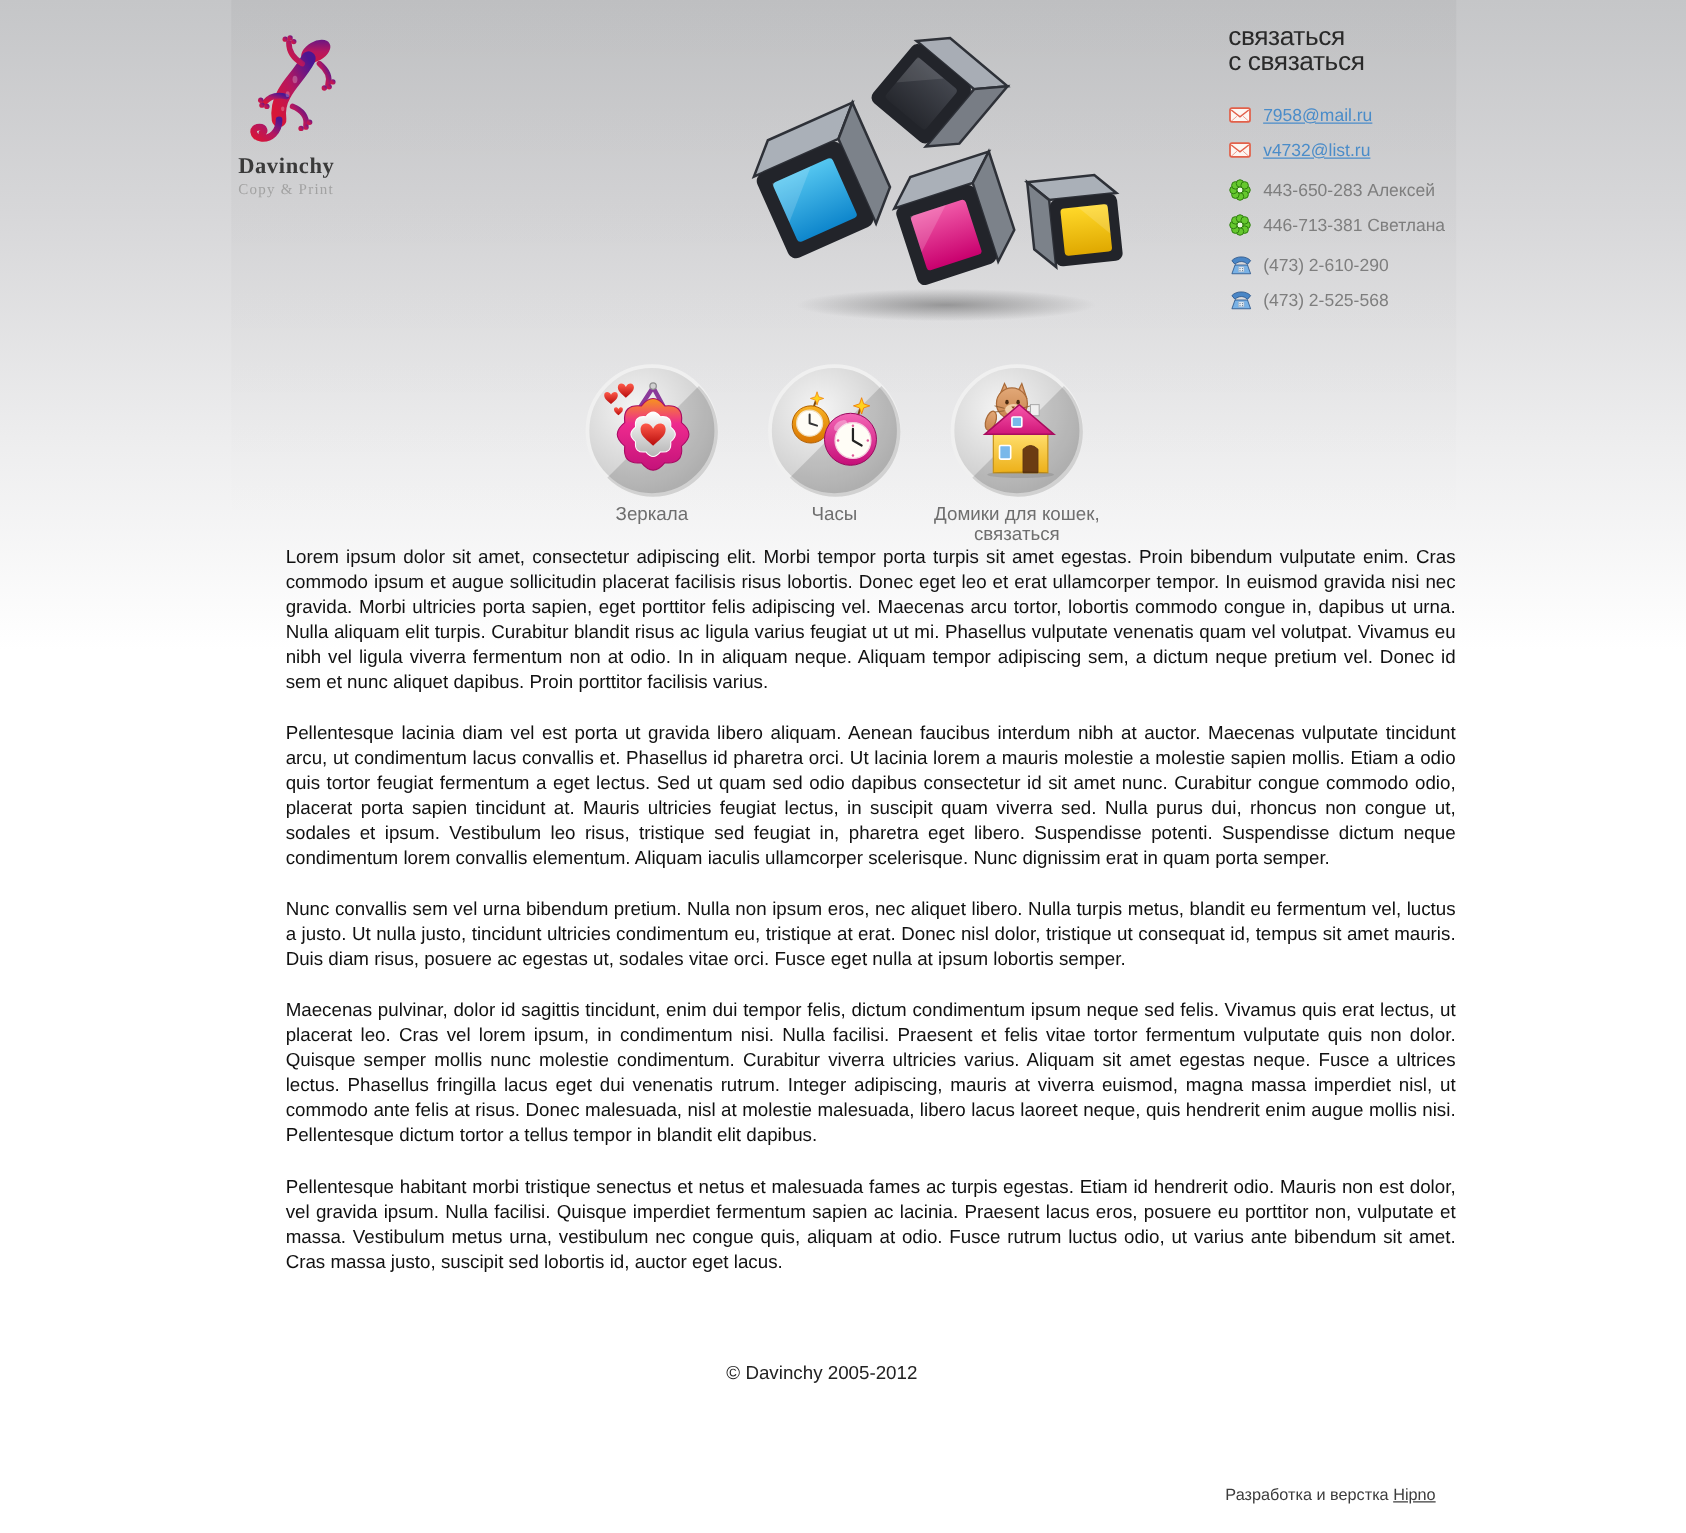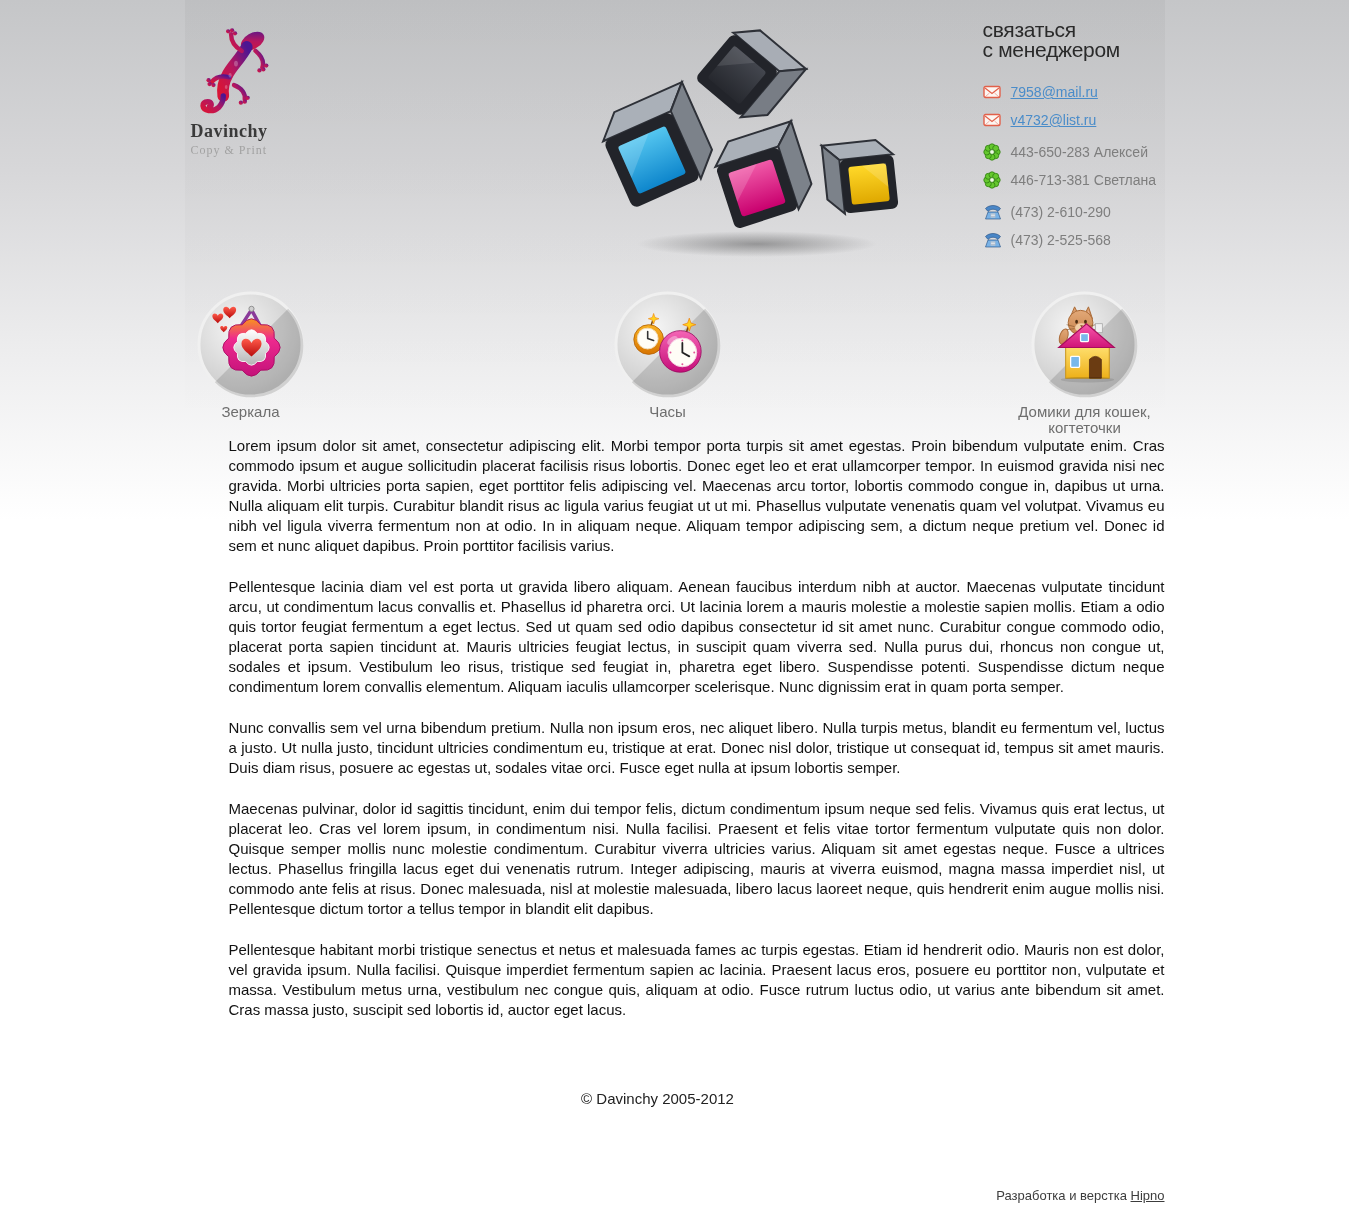--- a/index.html
+++ b/index.html
@@ -22,31 +22,31 @@
   .contact { position:absolute; left:798px; top:20px; width:182px; }
   .contact-title { font-size:21px; line-height:20px; color:#2a2a2a; letter-spacing:-0.3px; }
   .contact-list { margin-top:18px; }
   .c-row { display:flex; align-items:center; height:28px; }
   .c-row .cicon { width:20px; margin-right:8px; flex:0 0 20px; display:flex; align-items:center; }
   .c-row a { color:#4a8cc9; text-decoration:underline; font-size:14px; }
   .c-row .gray { color:#7e7e7e; font-size:14px; }
   .c-group { margin-top:1px; }
   .c-group + .c-group { margin-top:4px; }
   
-  .categories { display:flex; justify-content:space-between; position:relative; left:-7px; padding-top:1px; min-height:142px;gap:44px; }
+  .categories { display:flex; justify-content:center; position:relative; left:-7px; padding-top:1px; min-height:142px; }
   .category { width:146px; text-align:center; cursor:pointer; }
   .cat-circle { width:107px; height:107px; margin:0 auto; display:block; }
   .cat-label { margin-top:6px; font-size:15px; line-height:16px; color:#6e6e6e; }
   
   h1.welcome { text-align:center; font-size:24px; color:#111; margin:2px 0 26px 0; }
   .content { padding:0 0;margin-left:44px; }
   .content p { font-size:15px; line-height:20px; color:#111; text-align:justify; }
   .content p + p { margin-top:21px; }
   .copyright { text-align:center; font-size:15px; color:#222; margin-top:70px; position:relative; left:-17px; }
-  .credit { position:absolute; right:0; top:1188px; font-size:13px; color:#3c3c3c; }
+  .credit { position:absolute; right:16px; top:1188px; font-size:13px; color:#3c3c3c; }
   .credit a { color:#3c3c3c; text-decoration:underline; }
 </style>
 </head>
 <body>
 
 <div class="page">
 
   <div class="header">
 
     <div class="logo">
@@ -145,21 +145,21 @@
             <rect x="-19" y="-19" width="38" height="38" rx="3" fill="url(#fyel)"></rect>
             <polygon points="-19,-19 5,-19 -19,5" fill="#ffffff" opacity="0.16"></polygon>
           </g>
         </svg>
       </span>
     </div>
 
     <div class="contact">
       <div class="contact-title">
         <div>связаться</div>
-        <div>с менеджером</div>
+        <div>с связаться</div>
       </div>
       <div class="contact-list">
         <div class="c-group">
           <div class="c-row">
             <span class="cicon">
               <svg width="18" height="14" viewBox="0 0 18 14">
                   <rect x="1" y="1.5" width="16" height="11" rx="1.5" fill="#fdf6f2" stroke="#e2604a" stroke-width="1.4"></rect>
                   <path d="M2,3 L9,8.5 L16,3" fill="none" stroke="#e2604a" stroke-width="1.2"></path>
                   <path d="M2,12 L6.5,8 M16,12 L11.5,8" stroke="#e2604a" stroke-width="0.8" opacity="0.6"></path>
                 </svg>
@@ -378,21 +378,21 @@
             <rect x="8" y="-29" width="7" height="9" fill="#f0f0f0" stroke="#a8a8a8" stroke-width="0.8"></rect>
             <rect x="-22" y="-6" width="44" height="32" fill="url(#hw)" stroke="#c8941a" stroke-width="1"></rect>
             <polygon points="-29,-5 -1,-29 27,-5" fill="url(#rg2)" stroke="#a80d5e" stroke-width="1.2"></polygon>
             <rect x="-7" y="-19" width="8" height="8" rx="1" fill="#78b8ea" stroke="#ffffff" stroke-width="1.3"></rect>
             <path d="M2,26 L2,7 Q8,1 14,7 L14,26 Z" fill="#6b3c12" stroke="#5a3210" stroke-width="0.8"></path>
             <rect x="-17" y="4" width="9" height="11" rx="1" fill="#78b8ea" stroke="#ffffff" stroke-width="1.3"></rect>
             <ellipse cx="0" cy="27.5" rx="27" ry="2.8" fill="#000000" opacity="0.1"></ellipse>
           </g>
         </svg>
       </span>
-      <div class="cat-label">Домики для кошек, когтеточки</div>
+      <div class="cat-label">Домики для кошек, связаться</div>
     </div>
   </div>
 
 
   <div class="content">
     <p>Lorem ipsum dolor sit amet, consectetur adipiscing elit. Morbi tempor porta turpis sit amet egestas. Proin bibendum vulputate enim. Cras commodo ipsum et augue sollicitudin placerat facilisis risus lobortis. Donec eget leo et erat ullamcorper tempor. In euismod gravida nisi nec gravida. Morbi ultricies porta sapien, eget porttitor felis adipiscing vel. Maecenas arcu tortor, lobortis commodo congue in, dapibus ut urna. Nulla aliquam elit turpis. Curabitur blandit risus ac ligula varius feugiat ut ut mi. Phasellus vulputate venenatis quam vel volutpat. Vivamus eu nibh vel ligula viverra fermentum non at odio. In in aliquam neque. Aliquam tempor adipiscing sem, a dictum neque pretium vel. Donec id sem et nunc aliquet dapibus. Proin porttitor facilisis varius.</p>
     <p>Pellentesque lacinia diam vel est porta ut gravida libero aliquam. Aenean faucibus interdum nibh at auctor. Maecenas vulputate tincidunt arcu, ut condimentum lacus convallis et. Phasellus id pharetra orci. Ut lacinia lorem a mauris molestie a molestie sapien mollis. Etiam a odio quis tortor feugiat fermentum a eget lectus. Sed ut quam sed odio dapibus consectetur id sit amet nunc. Curabitur congue commodo odio, placerat porta sapien tincidunt at. Mauris ultricies feugiat lectus, in suscipit quam viverra sed. Nulla purus dui, rhoncus non congue ut, sodales et ipsum. Vestibulum leo risus, tristique sed feugiat in, pharetra eget libero. Suspendisse potenti. Suspendisse dictum neque condimentum lorem convallis elementum. Aliquam iaculis ullamcorper scelerisque. Nunc dignissim erat in quam porta semper.</p>
     <p>Nunc convallis sem vel urna bibendum pretium. Nulla non ipsum eros, nec aliquet libero. Nulla turpis metus, blandit eu fermentum vel, luctus a justo. Ut nulla justo, tincidunt ultricies condimentum eu, tristique at erat. Donec nisl dolor, tristique ut consequat id, tempus sit amet mauris. Duis diam risus, posuere ac egestas ut, sodales vitae orci. Fusce eget nulla at ipsum lobortis semper.</p>
     <p>Maecenas pulvinar, dolor id sagittis tincidunt, enim dui tempor felis, dictum condimentum ipsum neque sed felis. Vivamus quis erat lectus, ut placerat leo. Cras vel lorem ipsum, in condimentum nisi. Nulla facilisi. Praesent et felis vitae tortor fermentum vulputate quis non dolor. Quisque semper mollis nunc molestie condimentum. Curabitur viverra ultricies varius. Aliquam sit amet egestas neque. Fusce a ultrices lectus. Phasellus fringilla lacus eget dui venenatis rutrum. Integer adipiscing, mauris at viverra euismod, magna massa imperdiet nisl, ut commodo ante felis at risus. Donec malesuada, nisl at molestie malesuada, libero lacus laoreet neque, quis hendrerit enim augue mollis nisi. Pellentesque dictum tortor a tellus tempor in blandit elit dapibus.</p>
     <p>Pellentesque habitant morbi tristique senectus et netus et malesuada fames ac turpis egestas. Etiam id hendrerit odio. Mauris non est dolor, vel gravida ipsum. Nulla facilisi. Quisque imperdiet fermentum sapien ac lacinia. Praesent lacus eros, posuere eu porttitor non, vulputate et massa. Vestibulum metus urna, vestibulum nec congue quis, aliquam at odio. Fusce rutrum luctus odio, ut varius ante bibendum sit amet. Cras massa justo, suscipit sed lobortis id, auctor eget lacus.</p>

